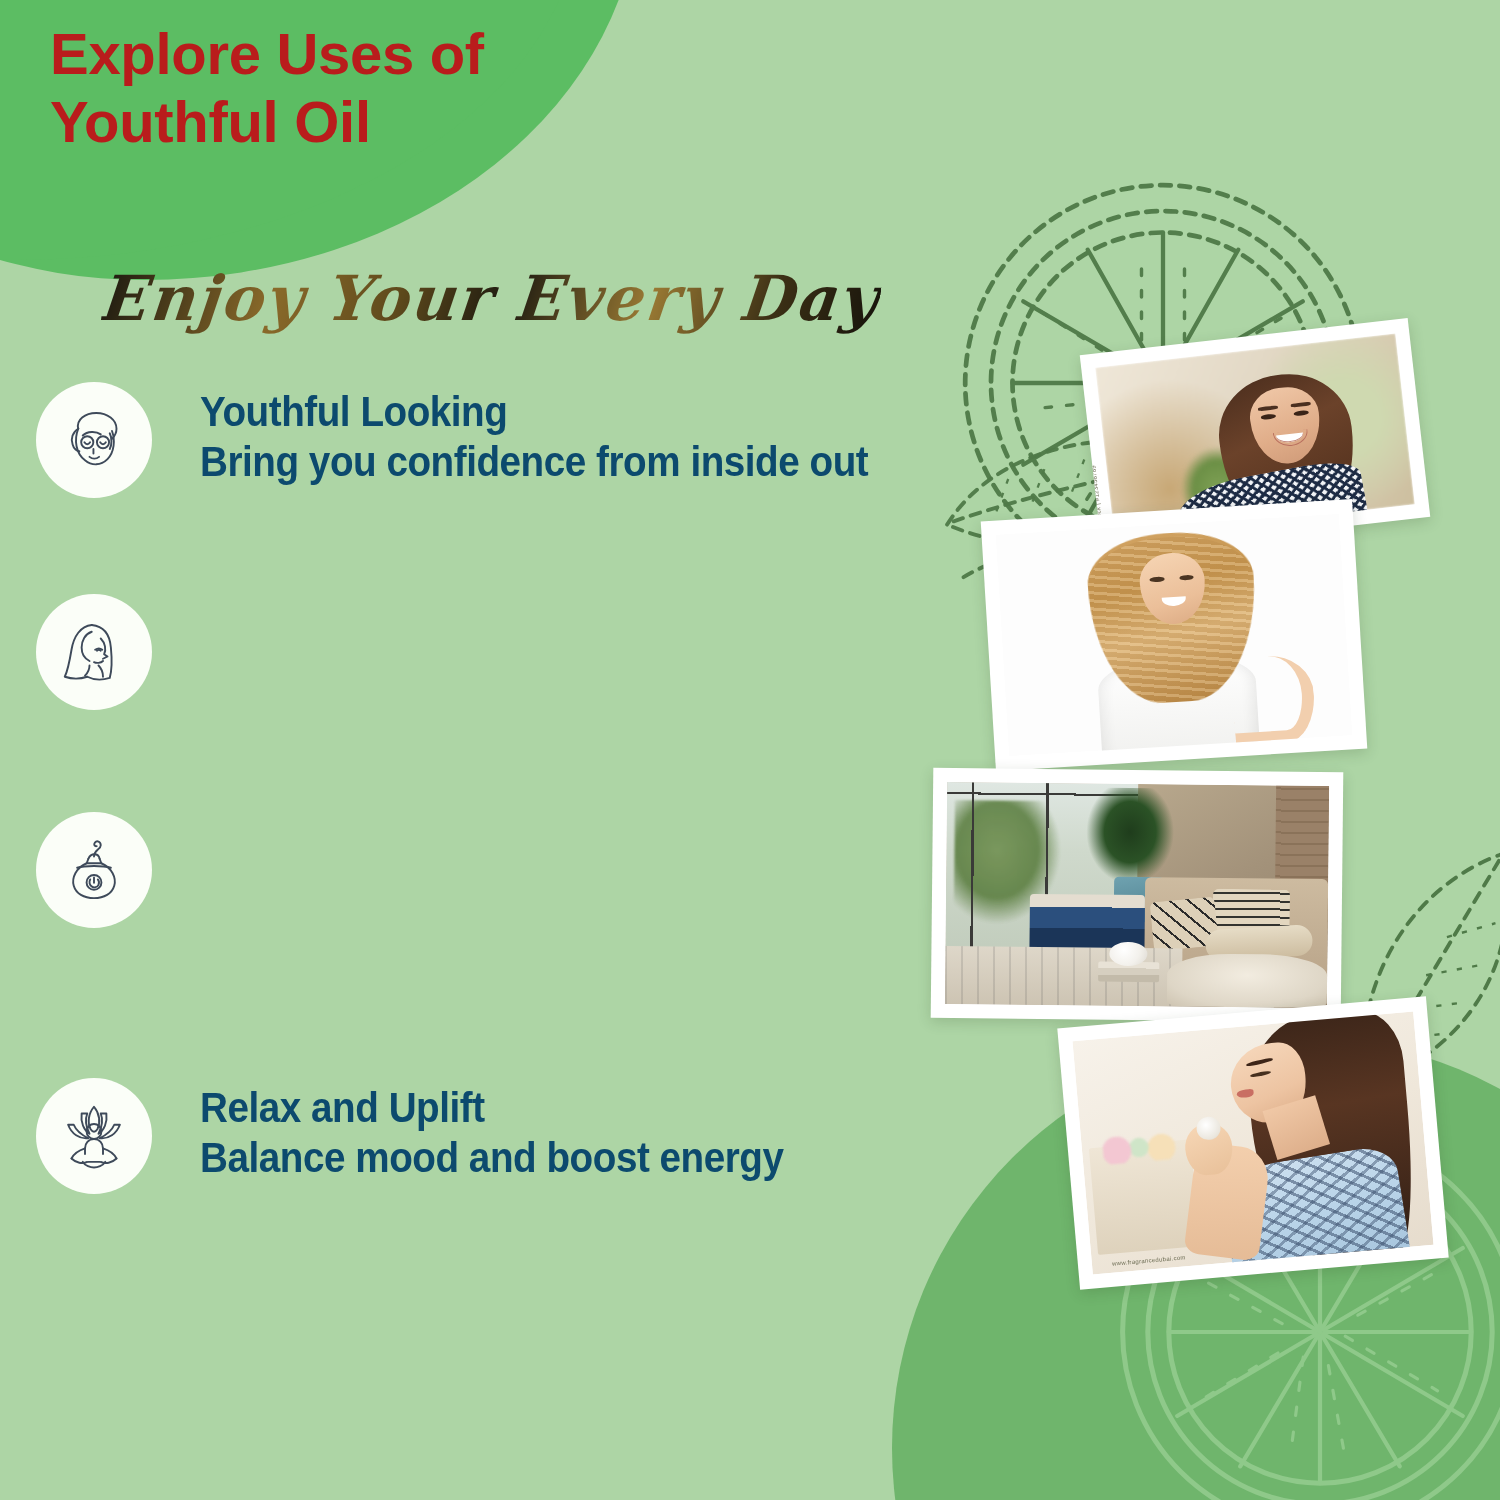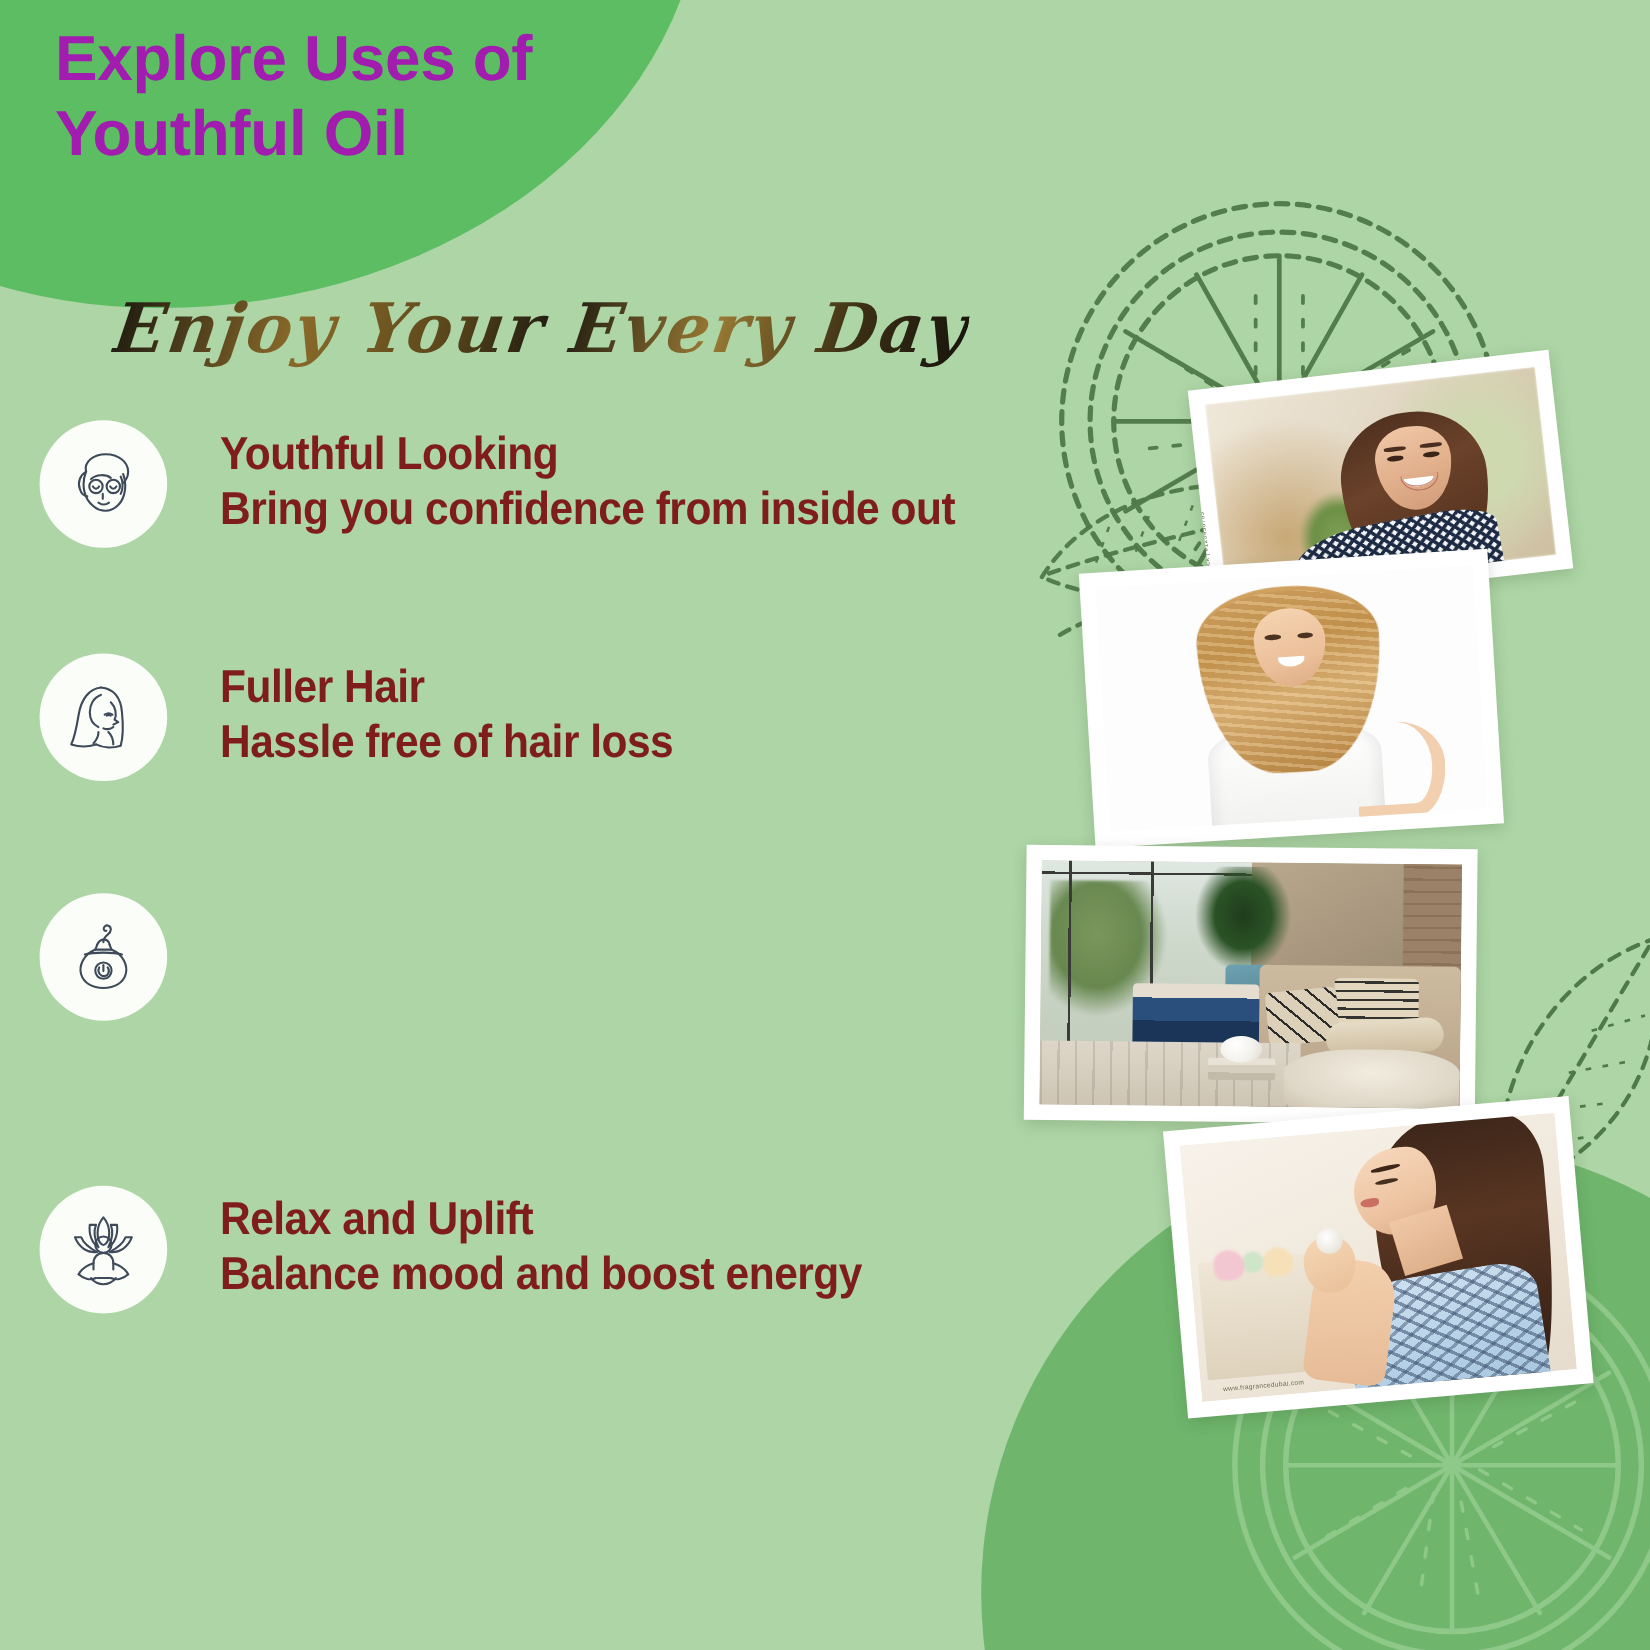--- a/index.html
+++ b/index.html
@@ -87,21 +87,21 @@
     width: 220px;
     height: 260px;
   }
 
   
   .header-title {
     position: absolute;
     left: 50px;
     top: 20px;
     width: 640px;
-    color: #a21caf;
+    color: #b91c1c;
     font-size: 58px;
     font-weight: bold;
     line-height: 1.17;
     letter-spacing: -0.3px;
     z-index: 6;
   }
   .header-title .line { display: block; }
 
   
   .script-heading {
@@ -155,21 +155,21 @@
   }
   .icon-circle svg {
     width: 72px;
     height: 72px;
     display: block;
   }
 
   .feature-text {
     margin-left: 48px;
     padding-top: 6px;
-    color: #7f1d1d;
+    color: #0c4a6e;
   }
   .feature-title {
     font-size: 42px;
     font-weight: bold;
     line-height: 1.12;
     letter-spacing: -0.5px;
     white-space: nowrap;
     transform: scaleX(0.92);
     transform-origin: left center;
   }
@@ -730,24 +730,20 @@
           <path d="M30 8 C40 9 46 16 47 28 C48 38 48 48 46 55 C40 57 32 57 26 54"></path>
           <path d="M30 14 C24 16 21 22 21 28 C21 34 24 38 28 40"></path>
           <path d="M38 20 C42 24 43 30 41 34 L44 36 L40 38"></path>
           <path d="M40 40 C38 42 34 42 32 41"></path>
           <path d="M33 30 C35 28.6 37.6 28.6 39.4 30"></path>
           <path d="M34.6 30.8 C35.6 30 37 30 38 30.8"></path>
           <path d="M28 44 C28 48 26 51 24 53"></path>
           <path d="M36 44 C38 46 40 50 40 54"></path>
         </svg>
       </div>
-      <div class="feature-text">
-        <div class="feature-title">Fuller Hair</div>
-        <div class="feature-sub">Hassle free of hair loss</div>
-      </div>
     </div>
 
     <div class="feature feature-3">
       <div class="icon-circle">
         <svg viewBox="0 0 64 64" fill="none" stroke="#3E4A5A" stroke-width="1.7" stroke-linecap="round" stroke-linejoin="round">
           <path d="M32 20 C32 14 38 14 38 10 C38 6.5 34.5 5.5 32.8 7.6 C31.4 9.3 32.6 11.2 34.4 10.8"></path>
           <path d="M27 22 C28 19.5 30.5 18 32.5 18 C34.5 18 36.5 19.6 37 22"></path>
           <path d="M27 22 L25.5 26"></path>
           <path d="M37 22 L38.5 26"></path>
           <path d="M25.5 26 C16 30 12 39 14 46 C16 53 23 57 32 57 C41 57 48 53 50 46 C52 39 48 30 38.5 26 Z"></path>

